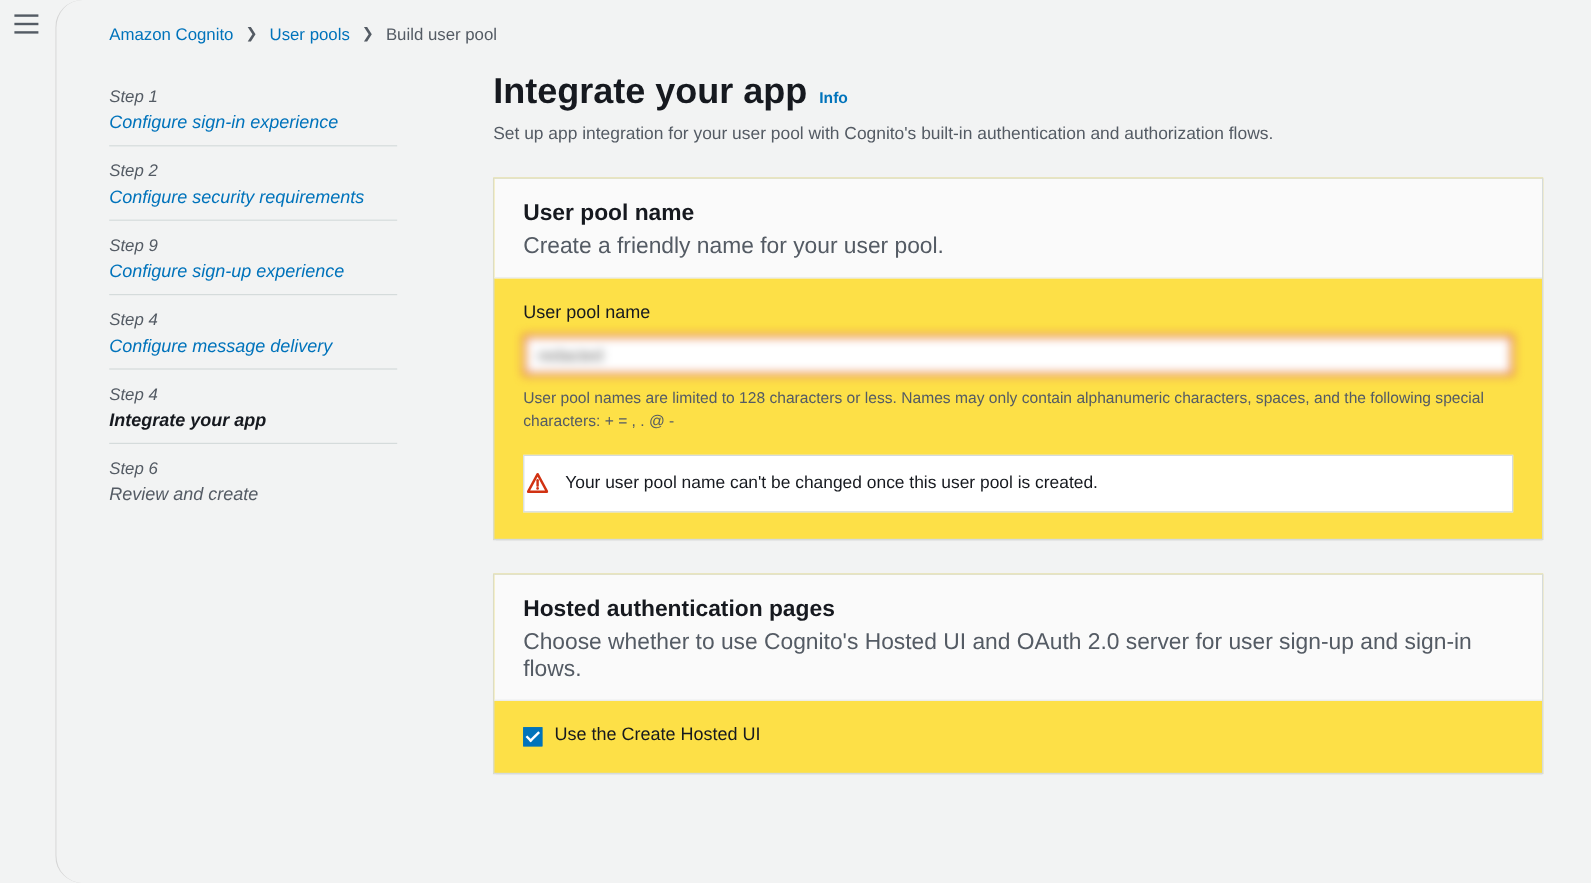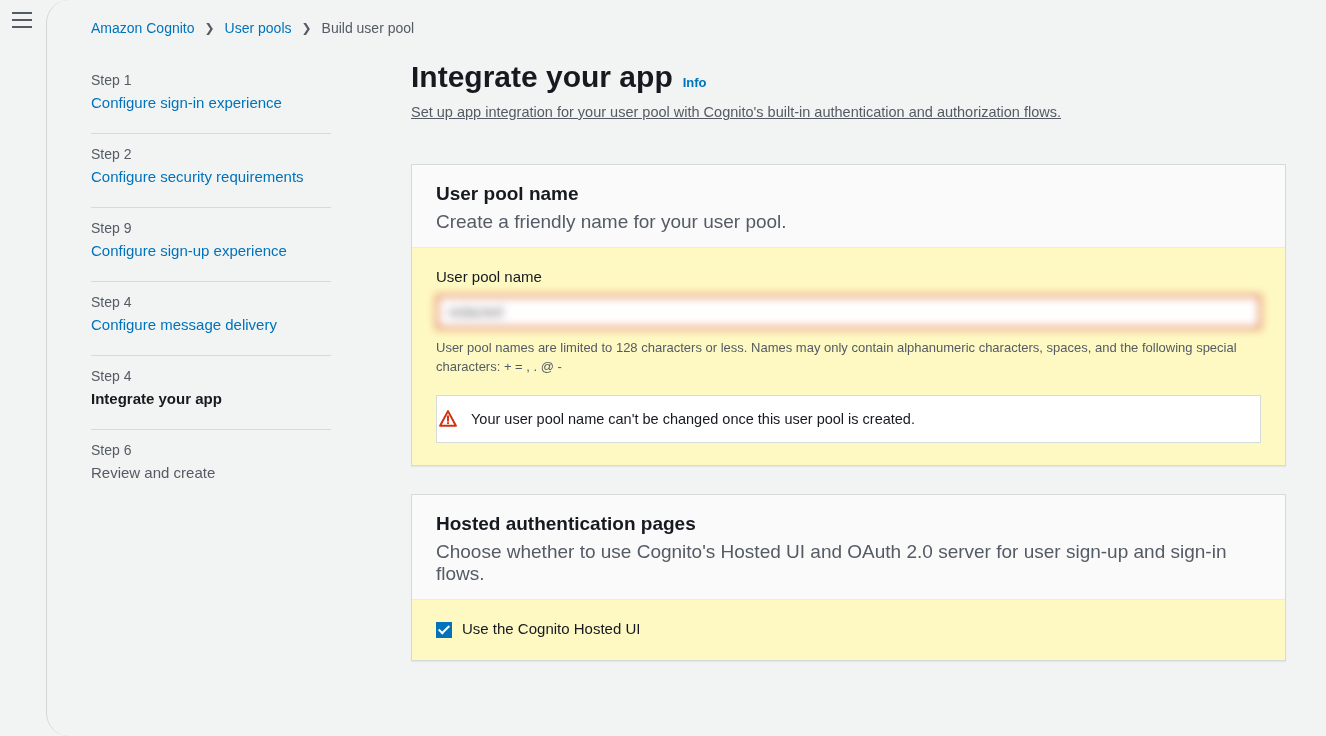--- a/index.html
+++ b/index.html
@@ -42,34 +42,34 @@
     align-items: center;
     gap: 10px;
     font-size: 14px;
     margin-bottom: 24px;
   }
   .breadcrumb a { color: #0073bb; text-decoration: none; cursor: pointer; }
   .breadcrumb .chevron { color: #545b64; font-size: 12px; }
   .breadcrumb .current { color: #545b64; font-weight: 500;}
   .layout { display: flex; gap: 80px; }
   .steps { width: 240px; flex-shrink: 0; }
-  .step { padding: 12px 0 20px 0; border-bottom: 1px solid #d5dbdb; }
+  .step { padding: 12px 0 8px 0; border-bottom: 1px solid #d5dbdb; font-style: italic; }
   .step:last-child { border-bottom: none; }
   .step-label { font-size: 14px; color: #545b64; margin-bottom: 4px; }
   .step-title { font-size: 15px; line-height: 1.4; }
   .step-title.link { color: #0073bb; cursor: pointer; }
   .step-title.active { color: #16191f; font-weight: 700; }
   .step-title.future { color: #545b64; }
   .main { flex: 1; max-width: 905px; }
   .page-title-row { display: flex; align-items: baseline; gap: 10px; margin-bottom: 10px; }
   .page-title { font-size: 30px; font-weight: 700; color: #16191f; }
   .info-link { color: #0073bb; font-size: 13px; cursor: pointer; font-weight: 600; }
-  .description { color: #545b64; font-size: 14.5px; margin-bottom: 44px; text-decoration: underline; }
+  .description { color: #545b64; font-size: 14.5px; margin-bottom: 28px; }
   .panel {
-    background: #fef9c3;
+    background: #fde047;
     border: 1px solid #d5dbdb;
     box-shadow: 0 1px 1px rgba(0,0,0,0.05);
     margin-bottom: 28px;
   }
   .panel-header {
     padding: 18px 24px 14px 24px;
     background: #fafafa;
     border-bottom: 1px solid #e9ebed;
   }
   .panel-title { font-size: 19px; font-weight: 700; margin-bottom: 6px; }
@@ -201,20 +201,20 @@
 
       <section class="panel">
         <div class="panel-header">
           <div class="panel-title">Hosted authentication pages</div>
           <div class="panel-subtitle">Choose whether to use Cognito's Hosted UI and OAuth 2.0 server for user sign-up and sign-in flows.</div>
         </div>
         <div class="panel-body">
           <div class="checkbox-row">
             <input type="checkbox" class="checkbox" checked="" style="">
             <div>
-              <div class="checkbox-label">Use the Cognito Hosted UI</div>
+              <div class="checkbox-label">Use the Create Hosted UI</div>
             </div>
           </div>
         </div>
       </section>
     </main>
   </div>
 </div>
 
 </body></html>

